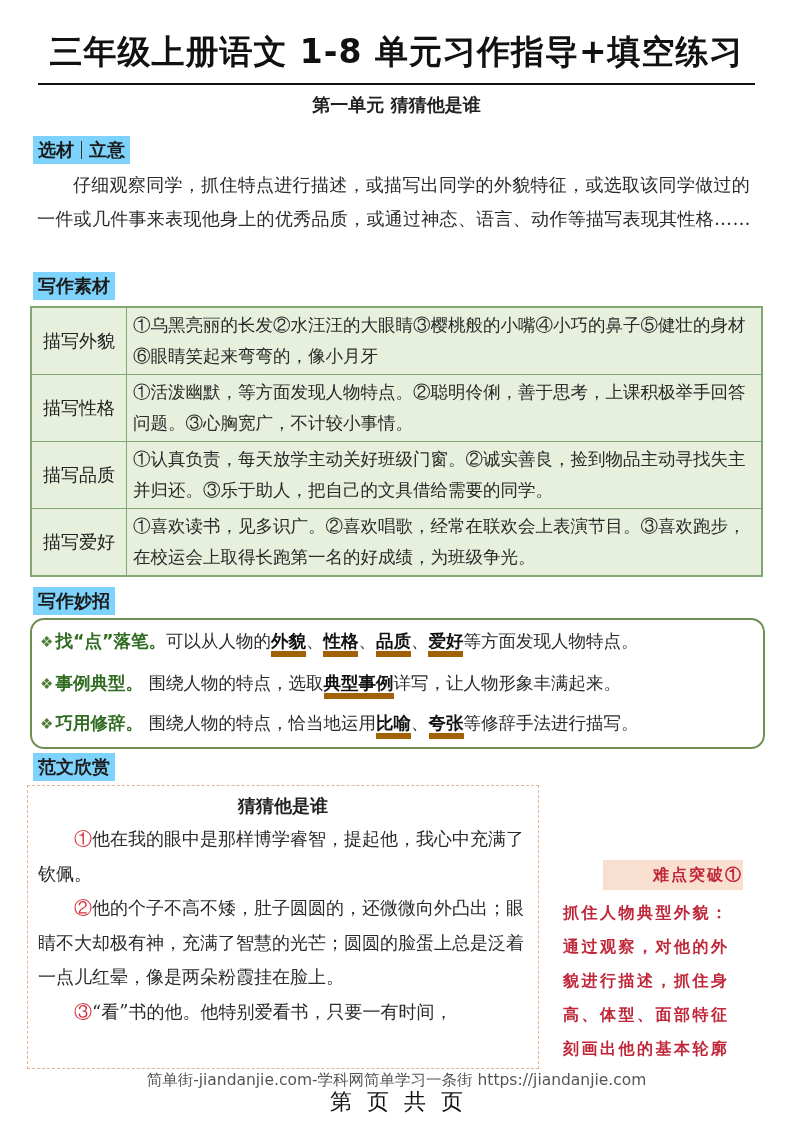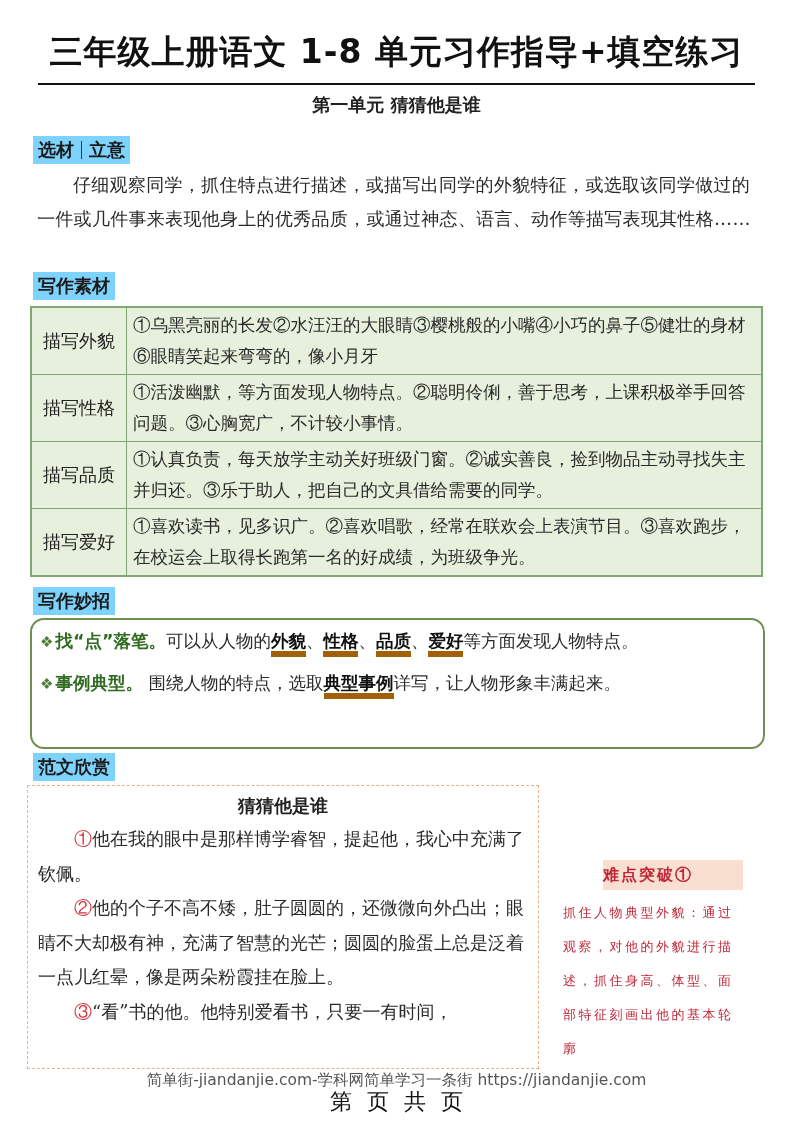--- a/index.html
+++ b/index.html
@@ -24,22 +24,22 @@
   .tip { position: absolute; left: 8px; font-size: 17.5px; color: #2a2a2a; white-space: nowrap; }
   .tip .head { color: #2f6b20; font-family: "DejaVu Sans", "Liberation Sans", sans-serif; font-weight: bold; }
   .tip .diamond { color: #4f7d35; font-size: 15px; margin-right: 2px; }
   .tip .u { font-weight: bold; color: #111; border-bottom: 6px solid #a16207; }
   .essay { position: absolute; left: 27px; top: 785px; width: 510px; height: 282px; border: 1.5px dashed #e9b28a; }
   .essay-title { position: absolute; left: 0; top: 8px; width: 510px; text-align: center; font-weight: bold; font-size: 18px; color: #222; }
   .essay-body { position: absolute; left: 10px; top: 36px; width: 494px; font-size: 18px; line-height: 34.5px; color: #2a2a2a; }
   .essay-body p { margin: 0; text-indent: 2em; }
   .essay-body .num { color: #d2303a; }
   .note { position: absolute; left: 562px; top: 860px; width: 181px; }
-  .note-head { background: #f9dfd0; height: 30px; line-height: 30px; text-align: left; color: #c0283a; font-weight: bold; font-size: 16px; letter-spacing: 2px; margin-left: 41px; }
-  .note-body { margin-top: 6px; color: #c0283a; font-size: 13px; font-weight: normal; line-height: 34px; letter-spacing: 2.5px; padding-left: 1px; }
+  .note-head { background: #f9dfd0; height: 30px; line-height: 30px; text-align: right; color: #c0283a; font-weight: bold; font-size: 16px; letter-spacing: 2px; margin-left: 41px; }
+  .note-body { margin-top: 6px; color: #c0283a; font-size: 16px; font-weight: bold; line-height: 34px; letter-spacing: 2.5px; padding-left: 1px; }
   .footer { position: absolute; left: 0; top: 1070px; width: 793px; text-align: center; font-family: "DejaVu Sans", "Liberation Sans", sans-serif; font-size: 15.5px; color: #555; }
   .pager { position: absolute; left: 0; top: 1087px; width: 793px; text-align: center; font-family: "DejaVu Sans", "Liberation Sans", sans-serif; font-size: 22px; color: #111; word-spacing: 8px; }
 </style>
 </head>
 <body>
 
 <div class="title">三年级上册语文 1-8 单元习作指导+填空练习</div>
 <div class="rule"></div>
 <div class="unit-title">第一单元  猜猜他是谁</div>
 
@@ -71,20 +71,23 @@
   </table>
 
 <div class="tag" style="top:587px">写作妙招</div>
 <div class="tips">
   <div class="tip" style="top:9px">
     <span class="diamond">❖</span><span class="head">找“点”落笔。</span><span>可以从人物的</span><span class="u">外貌</span><span>、</span><span class="u">性格</span><span>、</span><span class="u">品质</span><span>、</span><span class="u">爱好</span><span>等方面发现人物特点。</span>
   </div>
   <div class="tip" style="top:51px">
     <span class="diamond">❖</span><span class="head">事例典型。</span><span> 围绕人物的特点，选取</span><span class="u">典型事例</span><span>详写，让人物形象丰满起来。</span>
   </div>
+  <div class="tip" style="top:91px">
+    <span class="diamond">❖</span><span class="head">巧用修辞。</span><span> 围绕人物的特点，恰当地运用</span><span class="u">比喻</span><span>、</span><span class="u">夸张</span><span>等修辞手法进行描写。</span>
+  </div>
 </div>
 
 <div class="tag" style="top:753px">范文欣赏</div>
 <div class="essay">
   <div class="essay-title">猜猜他是谁</div>
   <div class="essay-body">
     <p><span class="num">①</span><span>他在我的眼中是那样博学睿智，提起他，我心中充满了钦佩。</span></p>
     <p><span class="num">②</span><span>他的个子不高不矮，肚子圆圆的，还微微向外凸出；眼睛不大却极有神，充满了智慧的光芒；圆圆的脸蛋上总是泛着一点儿红晕，像是两朵粉霞挂在脸上。</span></p>
     <p><span class="num">③</span><span>“看”书的他。他特别爱看书，只要一有时间，</span></p>
   </div>

